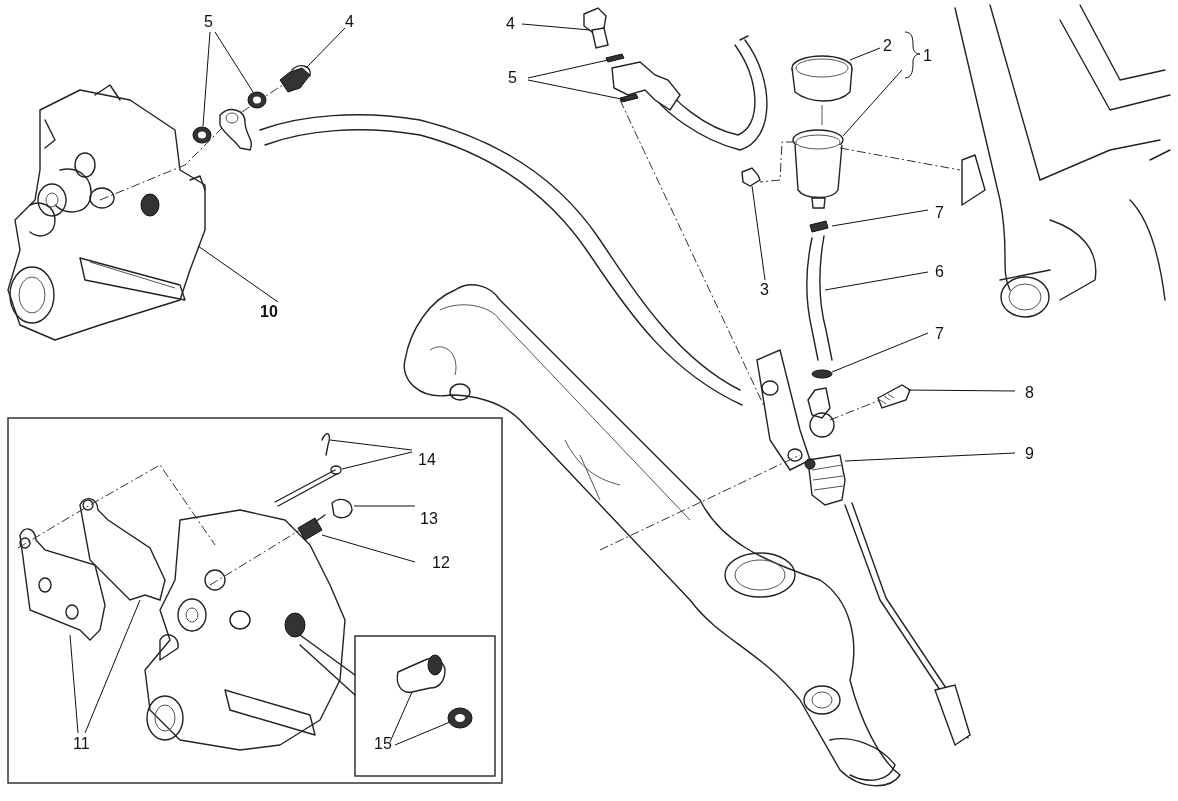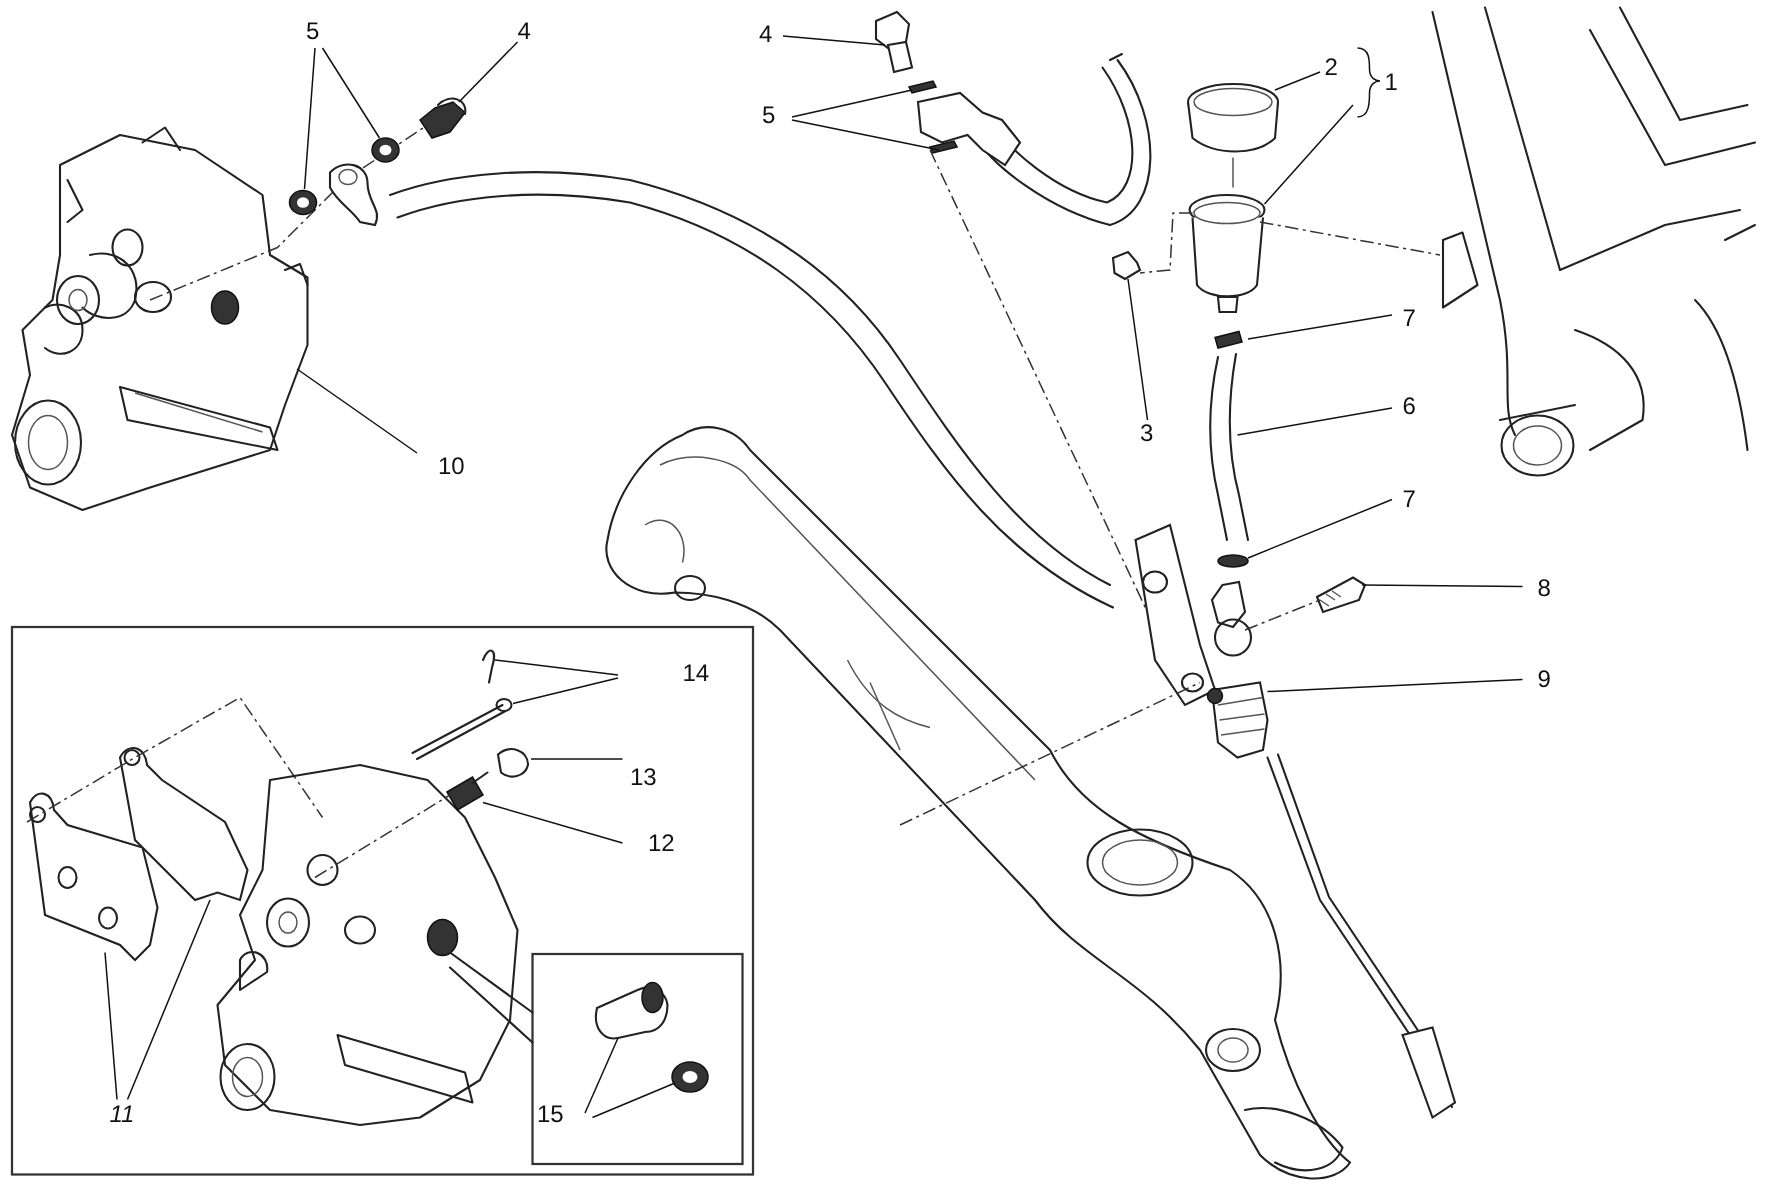--- a/index.html
+++ b/index.html
@@ -213,33 +213,33 @@
     <line class="lead" x1="78" y1="733" x2="70" y2="635"></line>
     <line class="lead" x1="85" y1="733" x2="140" y2="600"></line>
 
     <line class="lead" x1="390" y1="742" x2="412" y2="692"></line>
     <line class="lead" x1="395" y1="745" x2="450" y2="722"></line>
   </g>
 </svg>
 
 <span class="callout" style="left:204px;top:14px;">5</span>
 <span class="callout" style="left:345px;top:14px;">4</span>
-<span class="callout" style="left:292px;top:304px;">10</span>
+<span class="callout" style="left:260px;top:304px;font-weight:bold;">10</span>
 
 <span class="callout" style="left:506px;top:16px;">4</span>
 <span class="callout" style="left:508px;top:70px;">5</span>
 
 <span class="callout" style="left:883px;top:38px;">2</span>
 <span class="callout" style="left:923px;top:48px;">1</span>
 <span class="callout" style="left:760px;top:282px;">3</span>
 
 <span class="callout" style="left:935px;top:205px;">7</span>
 <span class="callout" style="left:935px;top:264px;">6</span>
 <span class="callout" style="left:935px;top:326px;">7</span>
 <span class="callout" style="left:1025px;top:385px;">8</span>
 <span class="callout" style="left:1025px;top:446px;">9</span>
 
-<span class="callout" style="left:418px;top:442px;margin-left:37px;">14</span>
+<span class="callout" style="left:418px;top:452px;">14</span>
 <span class="callout" style="left:420px;top:499px;margin-top:12px;">13</span>
 <span class="callout" style="left:432px;top:555px;">12</span>
-<span class="callout" style="left:73px;top:736px;font-style:italic;">11</span>
-<span class="callout" style="left:358px;top:736px;">15</span>
+<span class="callout" style="left:73px;top:736px;">11</span>
+<span class="callout" style="left:374px;top:736px;">15</span>
 </div>
 
 </body></html>

